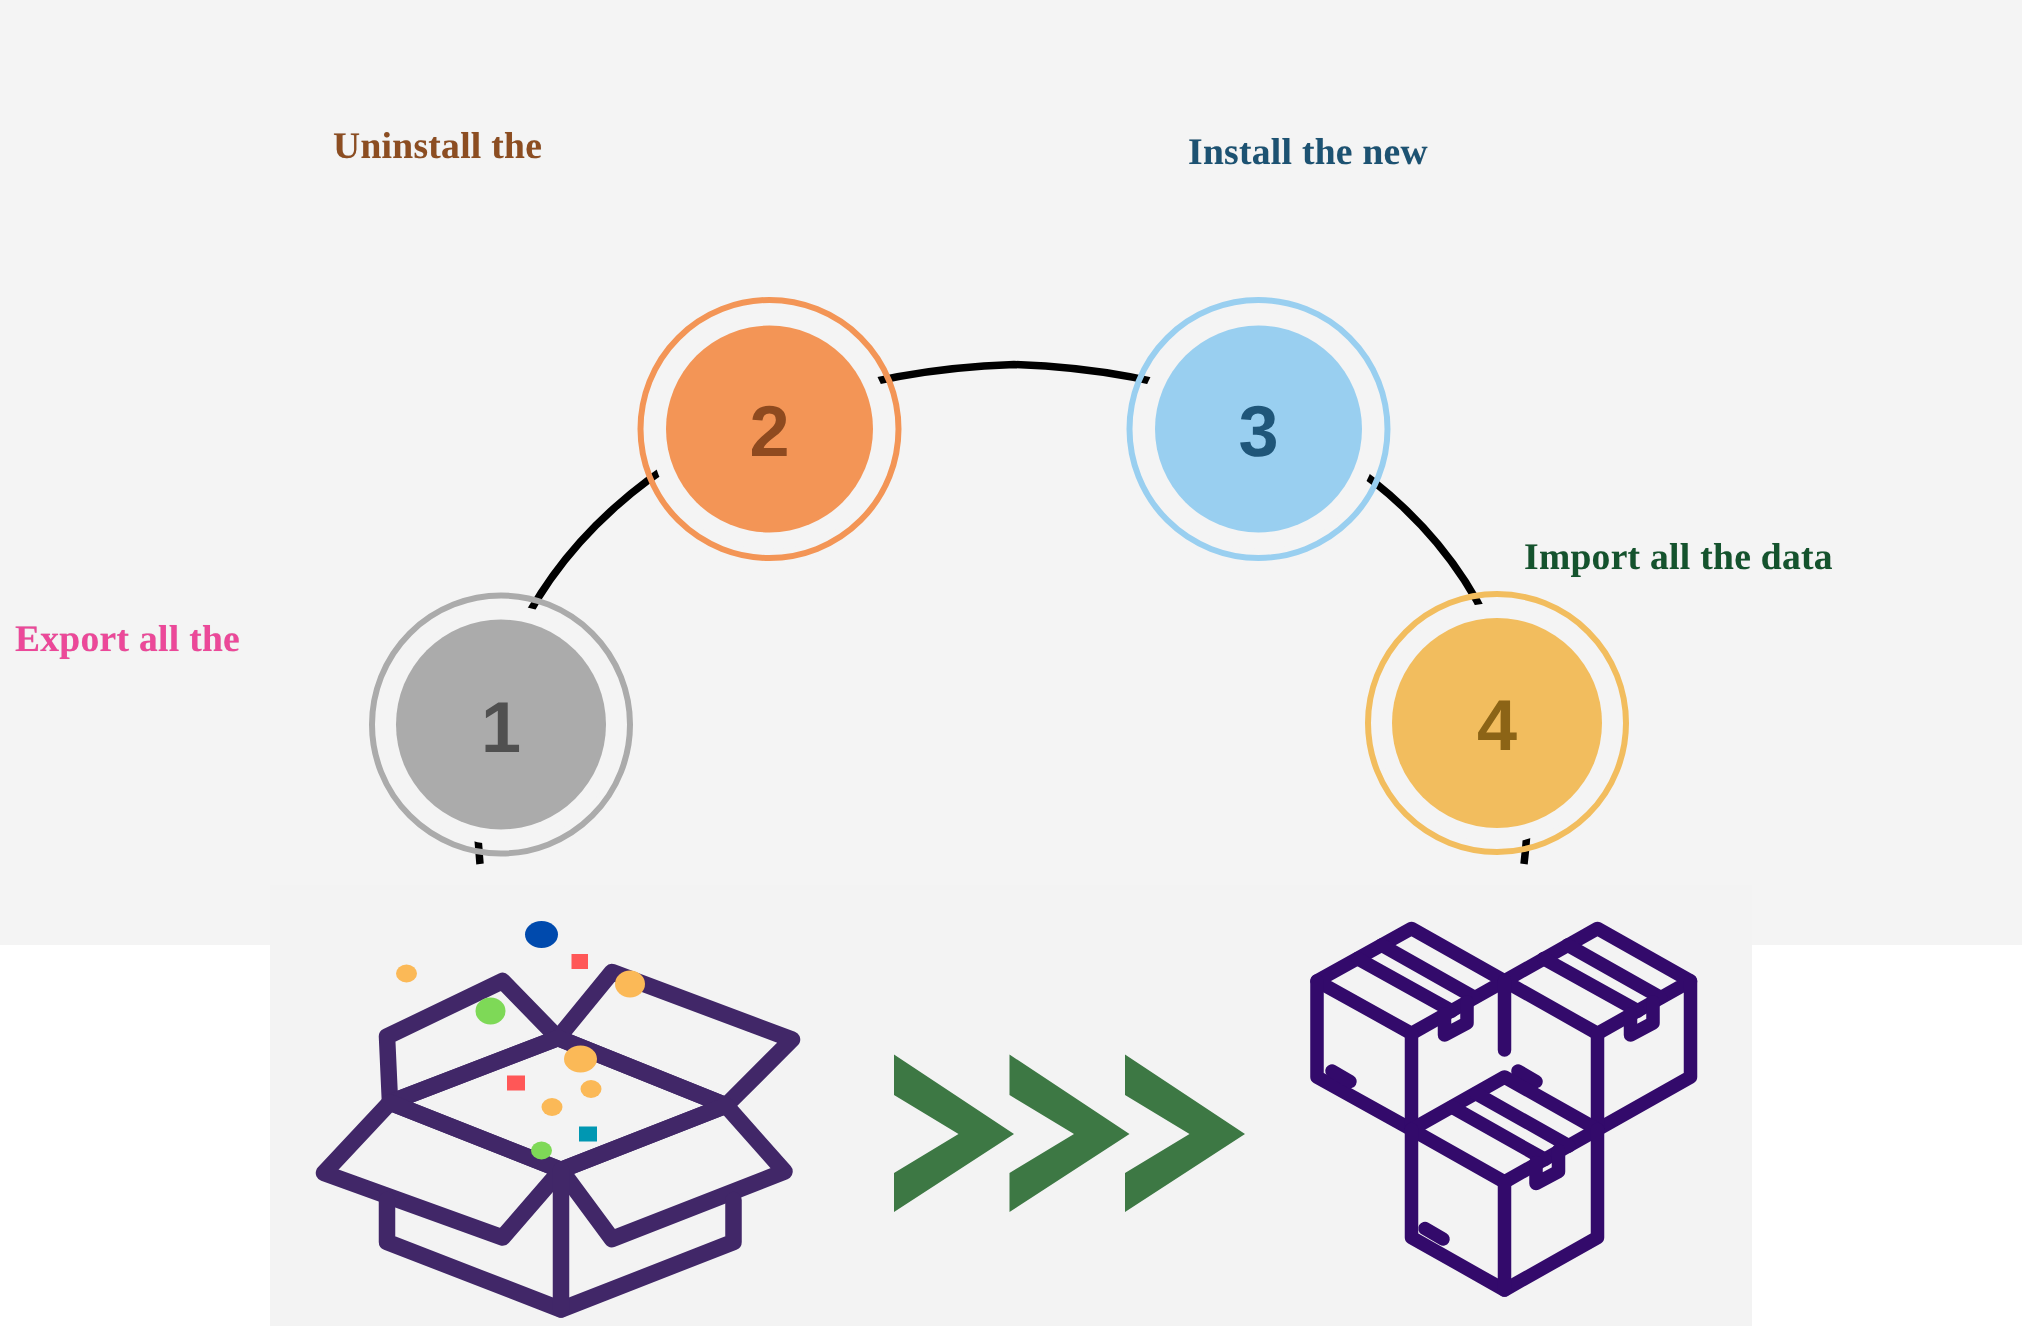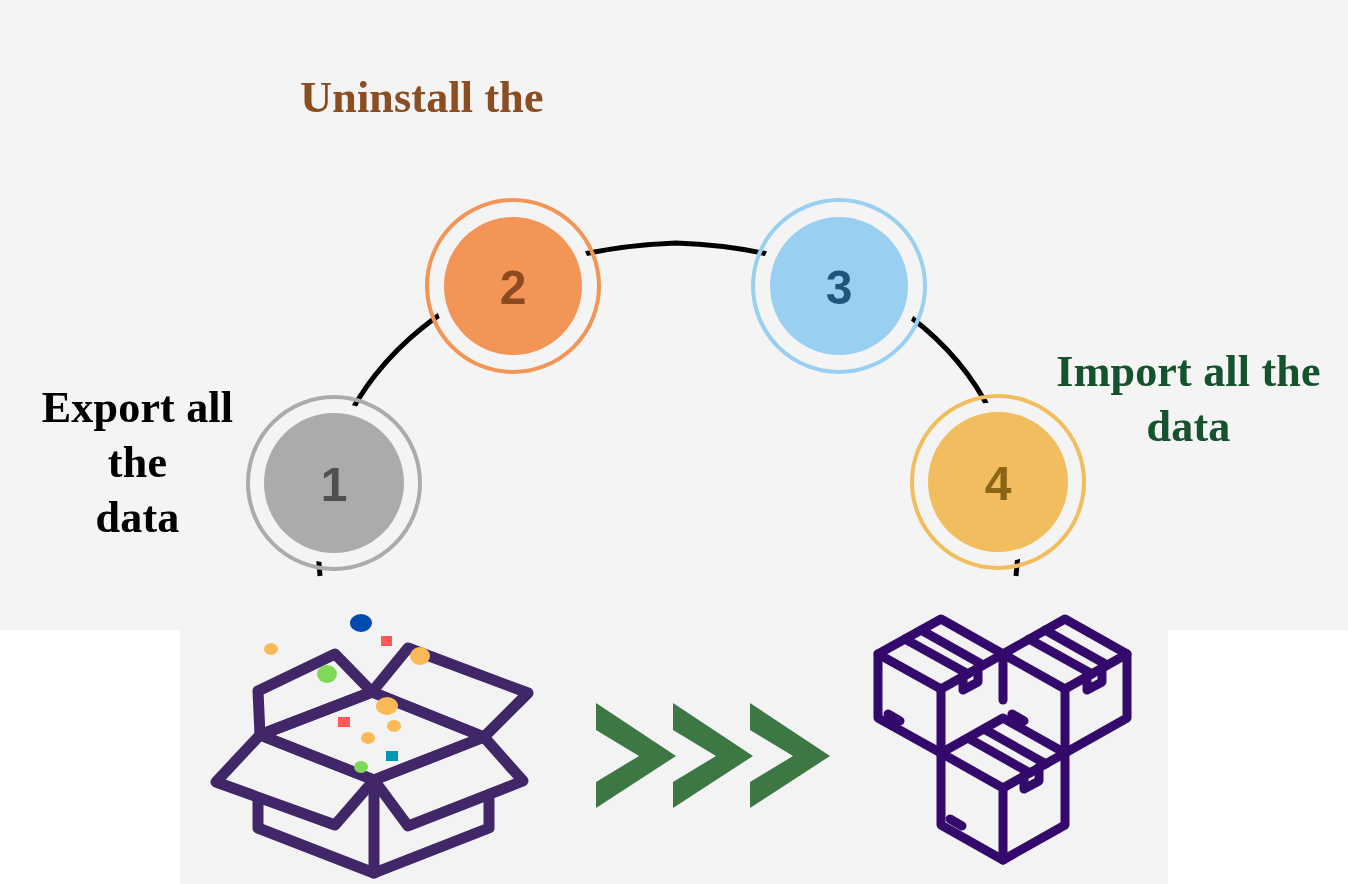--- a/index.html
+++ b/index.html
@@ -5,22 +5,22 @@
   html, body { margin: 0; padding: 0; }
   body {
     width: 1348px; height: 884px; position: relative; overflow: hidden;
     background: #ffffff;
     font-family: "Liberation Serif", "DejaVu Serif", serif;
   }
   .bg-top { position: absolute; left: 0; top: 0; width: 1348px; height: 630px; background: #f4f4f4; }
   .bg-bottom { position: absolute; left: 180px; top: 590px; width: 988px; height: 294px; background: #f3f3f3; }
   svg.main { position: absolute; left: 0; top: 0; }
   .label {
-    position: absolute; text-align: center; font-weight: bold;
-    font-size: 44px; line-height: 55px; letter-spacing: 0.2px;
+    position: absolute; text-align: left; font-weight: bold;
+    font-size: 25px; line-height: 55px; letter-spacing: 0.2px;
     text-shadow: 0 0 0.5px rgba(0,0,0,0.2);
   }
   .num {
     font-family: "Liberation Sans", "DejaVu Sans", sans-serif;
     font-weight: bold; font-size: 48px;
   }
 </style>
 </head>
 <body>
 
@@ -108,24 +108,24 @@
     <polygon points="941,753 1003,718 1065,753 1003,788"></polygon>
     <polyline points="941,753 941,825 1003,860 1065,825 1065,753"></polyline>
     <line x1="1003" y1="788" x2="1003" y2="860"></line>
     <line x1="968" y1="738" x2="1030" y2="773"></line>
     <line x1="984" y1="729" x2="1046" y2="764"></line>
     <polyline points="1024,775 1024,789 1039,781 1039,767"></polyline>
     <line x1="950" y1="819" x2="962" y2="826"></line>
   </g>
 </svg>
 
-<div class="label" style="left: 10px; top: 380px; width: 255px; color: #000000;">
+<div class="label" style="left: 10px; top: 399px; width: 255px; color: #ec4899;">
   <div>Export all the</div>
-  <div>data</div>
 </div>
 <div class="label" style="left: 222px; top: 70px; width: 400px; color: rgb(140, 77, 33);">
   <div>Uninstall the</div>
 </div>
 <div class="label" style="left: 792px; top: 74px; width: 380px; color: rgb(28, 82, 114);">
+  <div>Install the new</div>
 </div>
 <div class="label" style="left: 1016px; top: 344px; width: 345px; color: #14532d;">
   <div>Import all the data</div>
 </div>
 
 </body></html>

